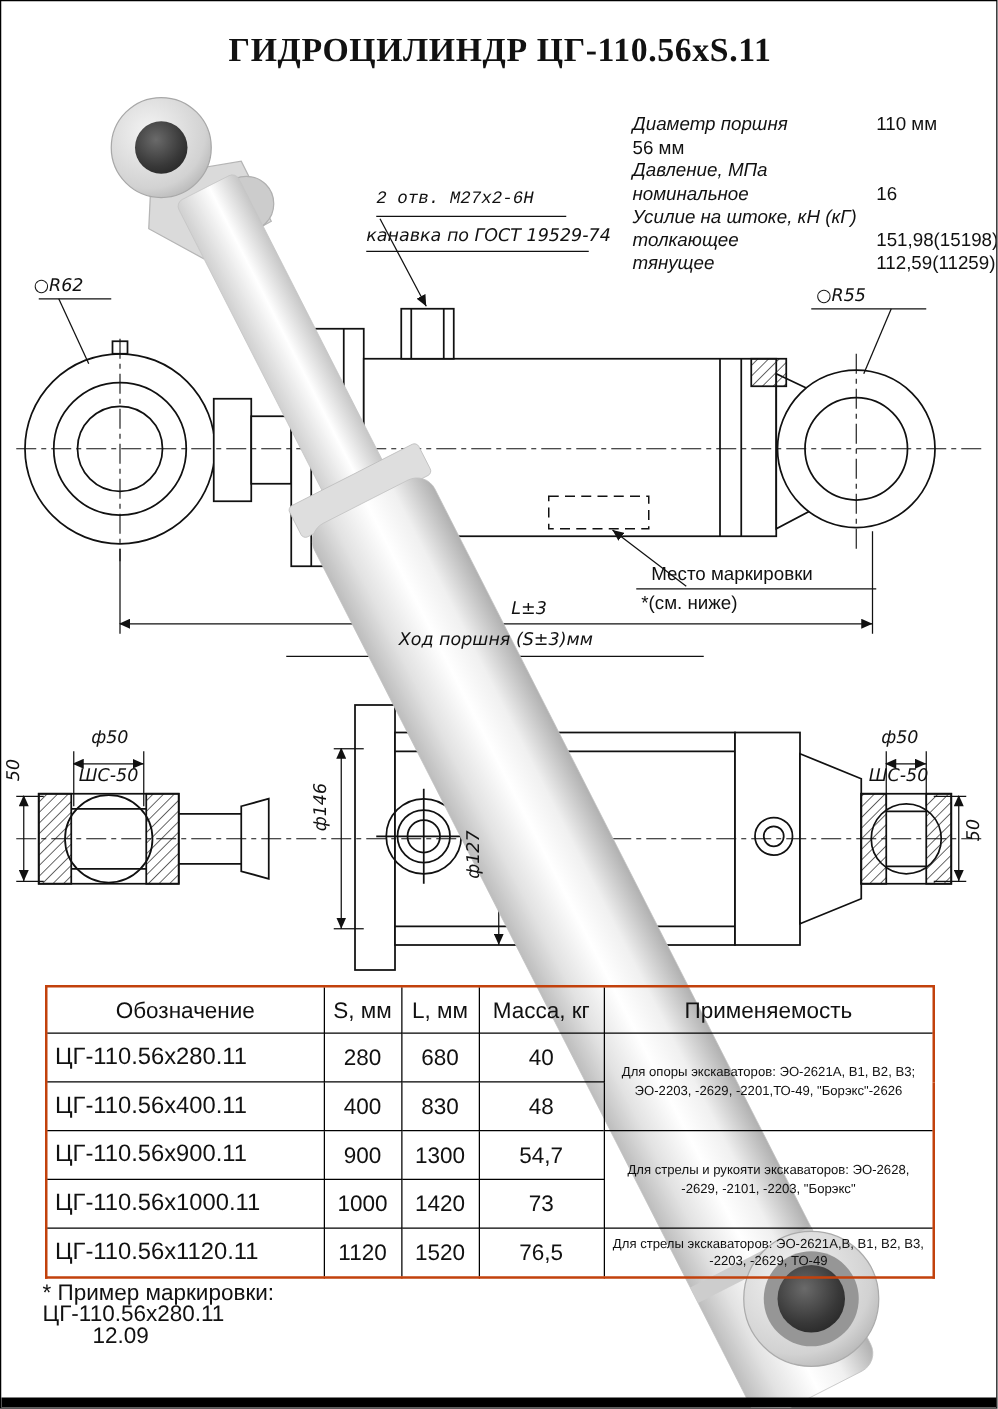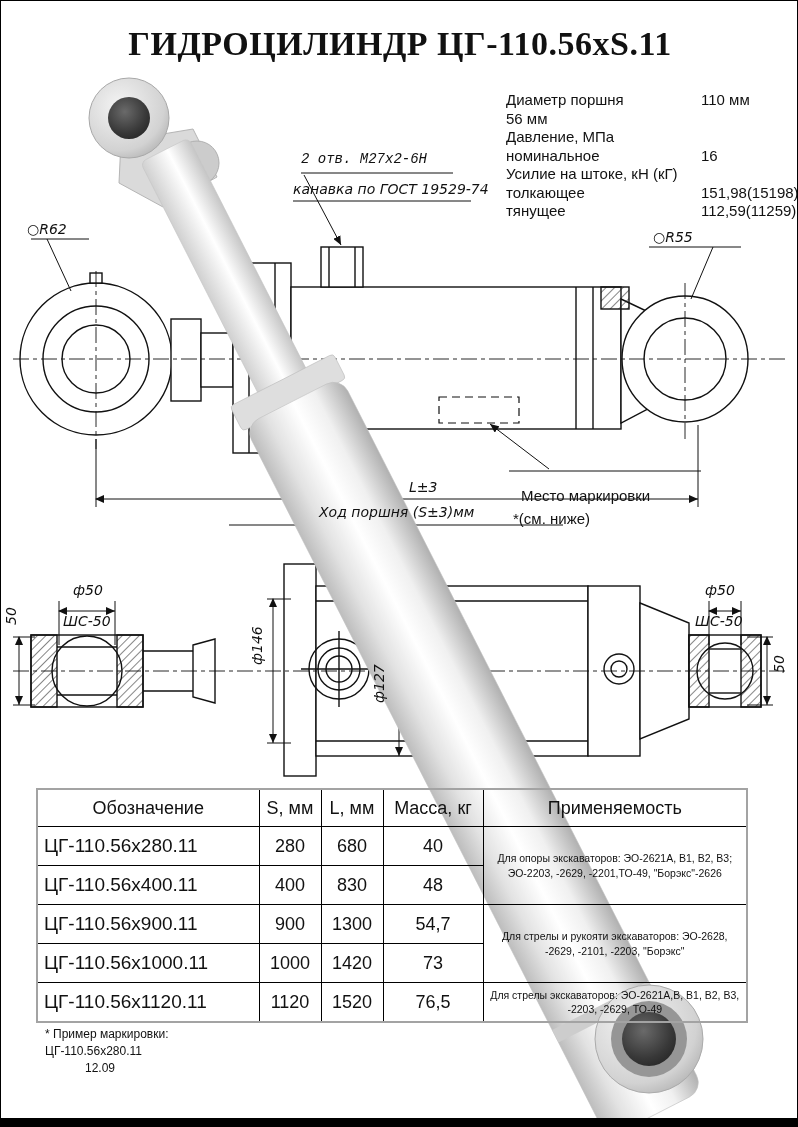--- a/index.html
+++ b/index.html
@@ -3,39 +3,39 @@
 <meta charset="utf-8">
 <style>
   html,body{margin:0;padding:0;background:#888;}
   .page{position:relative;width:798px;height:1127px;background:#fff;overflow:hidden;
         border:1px solid #000;box-sizing:border-box;
         font-family:"Liberation Sans",sans-serif;color:#111;}
   .layer{position:absolute;left:0;top:0;}
   .z1{z-index:1}.z2{z-index:2}
   .abs{position:absolute;z-index:3;}
   .title{width:798px;top:24px;left:0;text-align:center;
-         font-family:"Liberation Serif",serif;font-weight:bold;font-size:34px;letter-spacing:.5px;}
+         font-family:"Liberation Serif",serif;font-weight:bold;font-size:27px;letter-spacing:.5px;}
   .specs{left:505px;top:90px;width:288px;font-size:15px;line-height:18.5px;}
   .spec-row{display:flex;}
-  .spec-label{width:195px;flex:0 0 auto;}
+  .spec-label{width:195px;flex:0 0 auto;font-style:italic;}
   .spec-value{flex:1;}
   .dlab{font-family:"DejaVu Sans",sans-serif;font-style:italic;font-size:14px;white-space:nowrap;}
-  .plain{font-size:15px;white-space:nowrap;margin-top:36px;}
+  .plain{font-size:15px;white-space:nowrap;}
   .rot{transform:rotate(-90deg);transform-origin:left top;}
   table.spec-table{position:absolute;left:35px;top:787px;z-index:3;border-collapse:collapse;
         background:transparent;table-layout:fixed;}
   table.spec-table td,table.spec-table th{border:1px solid #000;padding:0 6px;
         font-weight:normal;overflow:hidden;}
-  table.spec-table{border:2px solid #a3a3a3;}
+  table.spec-table{border:2px solid #c2410c;}
   th.h{font-size:18px;height:36px;text-align:center;}
   td.nm{font-size:19px;height:38px;text-align:left;padding-left:8px;}
   td.num{font-size:18px;text-align:center;}
   td.app{font-size:10.5px;line-height:1.35;vertical-align:middle;padding:2px 5px;text-align:center;}
   .c-name{width:222px}.c-s{width:62px}.c-l{width:62px}.c-m{width:100px}.c-a{width:264px}
-  .footnote{left:44px;top:1025px;font-size:12px;line-height:17px;}
+  .footnote{left:33px;top:1025px;font-size:18px;line-height:17px;}
   .footnote .ind{padding-left:40px;}
   .bottombar{position:absolute;left:0;bottom:0;width:798px;height:8px;background:#000;z-index:4;}
 </style>
 </head>
 <body>
 
 <div class="page">
 
   <svg class="layer z1" width="798" height="1127" viewBox="0 0 798 1127">
     <defs>

